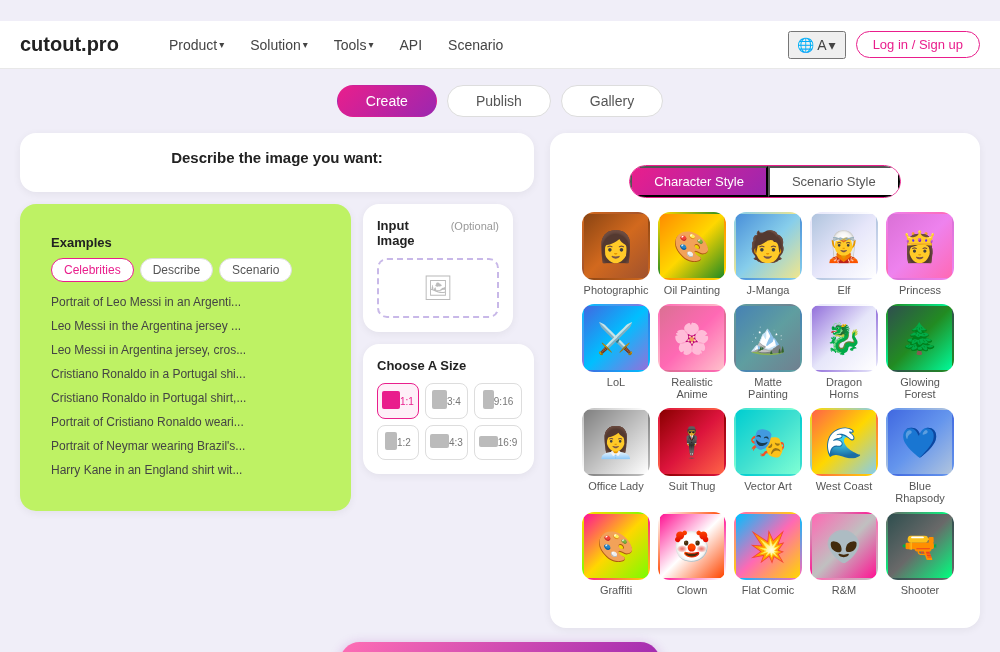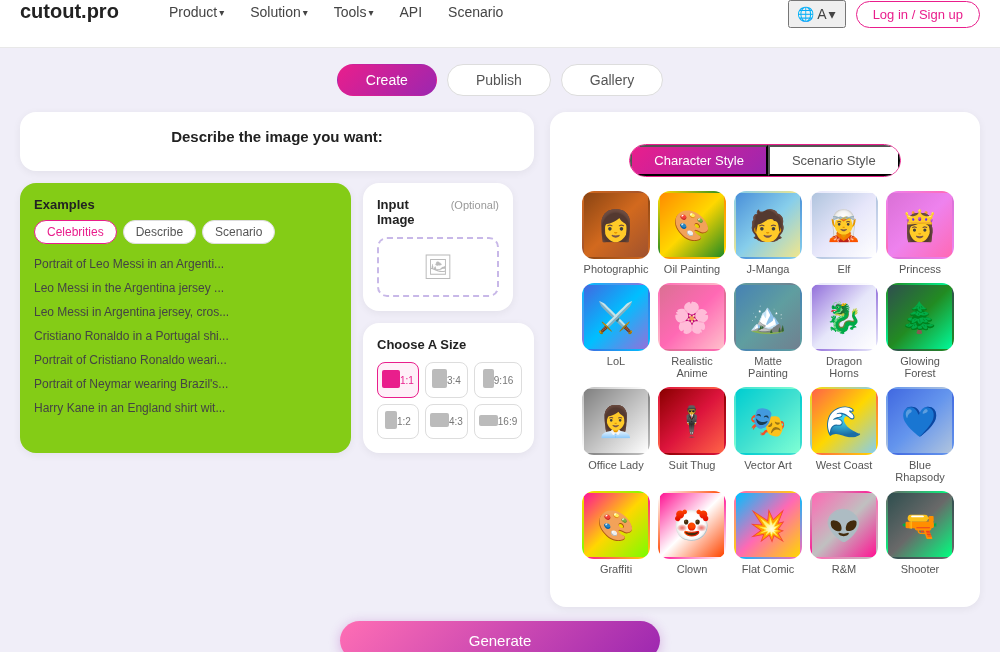--- a/index.html
+++ b/index.html
@@ -1,19 +1,19 @@
 <!DOCTYPE html>
 <html><head>
   <meta charset="utf-8">
   <style>
     * { box-sizing: border-box; margin: 0; padding: 0; }
     body { font-family: -apple-system, BlinkMacSystemFont, 'Segoe UI', sans-serif; background: #f0eef8; min-height: 652px; width: 1000px; overflow: hidden; }
 
     
-    .header { background: white; display: flex; align-items: flex-start; padding: 0 20px; height: 48px; border-bottom: 1px solid #e8e8e8; }
+    .header { background: white; display: flex; align-items: center; padding: 0 20px; height: 48px; border-bottom: 1px solid #e8e8e8; margin-top: 21px; }
     .logo { font-size: 20px; font-weight: 700; color: #222; margin-right: 40px; }
     .logo span { color: #222; }
     .nav { display: flex; align-items: center; gap: 6px; flex: 1; }
     .nav-item { color: #444; font-size: 14px; padding: 4px 10px; cursor: pointer; display: flex; align-items: center; gap: 2px; }
     .nav-chevron { font-size: 10px; }
     .header-right { display: flex; align-items: center; gap: 10px; }
     .lang-btn { font-size: 14px; color: #444; cursor: pointer; display: flex; align-items: center; gap: 2px; padding: 4px 8px; }
     .login-btn { border: 1.5px solid #e91e8c; color: #e91e8c; background: white; border-radius: 20px; padding: 5px 16px; font-size: 13px; cursor: pointer; white-space: nowrap; }
 
     
@@ -32,21 +32,21 @@
 
     
     .describe-box { background: white; border-radius: 16px; padding: 16px; box-shadow: 0 2px 8px rgba(0,0,0,0.06); }
     .describe-title { text-align: center; font-size: 15px; font-weight: 700; color: #222; margin-bottom: 10px; }
     .describe-textarea { width: 100%; height: 120px; border: 1.5px solid #e8e0f8; border-radius: 10px; padding: 10px 12px; font-size: 13px; color: #999; resize: none; outline: none; font-family: inherit; }
 
     
     .lower-left { display: flex; gap: 12px; }
 
     
-    .examples-box { background: #84cc16; border-radius: 16px; padding: 14px; box-shadow: 0 2px 8px rgba(0,0,0,0.06); flex: 1; min-width: 0; }
+    .examples-box { background: #bef264; border-radius: 16px; padding: 31px; box-shadow: 0 2px 8px rgba(0,0,0,0.06); flex: 1; min-width: 0; }
     .examples-title { font-size: 13px; font-weight: 700; color: #222; margin-bottom: 8px; }
     .example-tabs { display: flex; gap: 6px; margin-bottom: 10px; }
     .example-tab { padding: 4px 12px; border-radius: 14px; font-size: 12px; cursor: pointer; border: 1.5px solid #ddd; background: white; color: #555; }
     .example-tab.active { border-color: #e91e8c; color: #e91e8c; }
     .example-list { display: flex; flex-direction: column; gap: 4px; }
     .example-item { font-size: 12px; color: #444; padding: 3px 0; cursor: pointer; white-space: nowrap; overflow: hidden; text-overflow: ellipsis; }
 
     
     .input-image-box { background: white; border-radius: 16px; padding: 14px; box-shadow: 0 2px 8px rgba(0,0,0,0.06); width: 150px; flex-shrink: 0; }
     .input-image-title { font-size: 13px; font-weight: 700; color: #222; margin-bottom: 2px; }
@@ -161,20 +161,21 @@
           <div class="example-tabs">
             <button class="example-tab active">Celebrities</button>
             <button class="example-tab">Describe</button>
             <button class="example-tab">Scenario</button>
           </div>
           <div class="example-list">
             <div class="example-item">Portrait of Leo Messi in an Argenti...</div>
             <div class="example-item">Leo Messi in the Argentina jersey ...</div>
             <div class="example-item">Leo Messi in Argentina jersey, cros...</div>
             <div class="example-item">Cristiano Ronaldo in a Portugal shi...</div>
+            <div class="example-item">Cristiano Ronaldo in Portugal shirt,...</div>
             <div class="example-item">Portrait of Cristiano Ronaldo weari...</div>
             <div class="example-item">Portrait of Neymar wearing Brazil's...</div>
             <div class="example-item">Harry Kane in an England shirt wit...</div>
           </div>
         </div>
 
         <div style="display:flex; flex-direction:column; gap:12px;">
 
           <div class="input-image-box">
             <div style="display:flex; align-items:baseline; gap:4px; margin-bottom:8px;">

